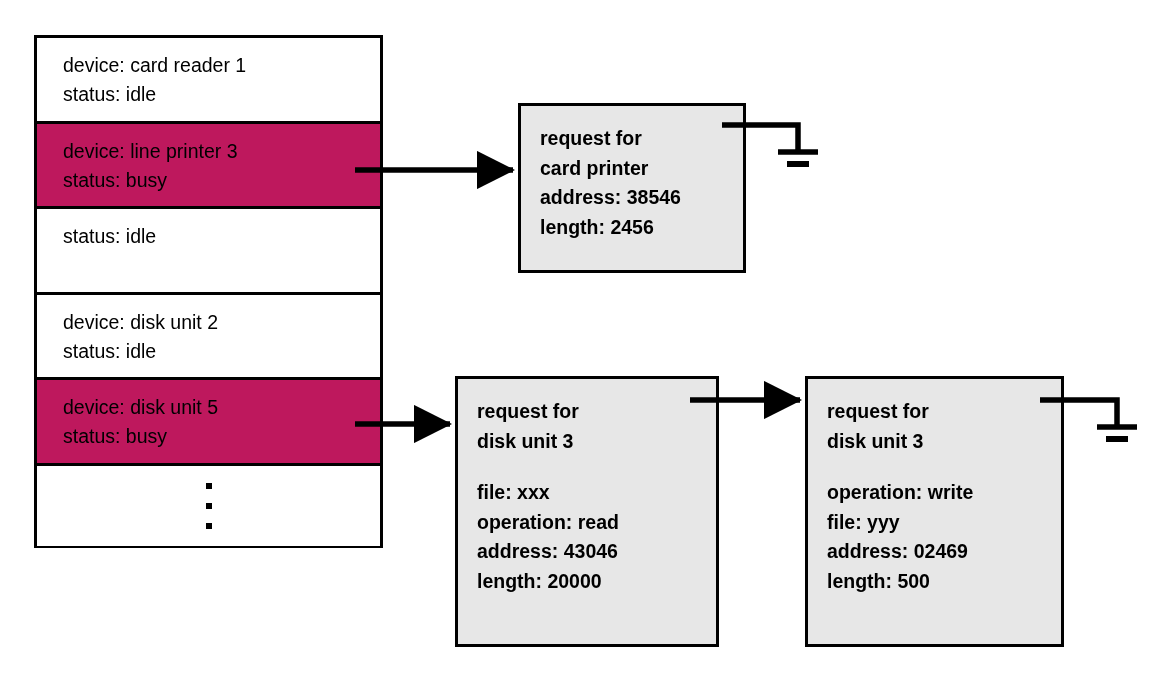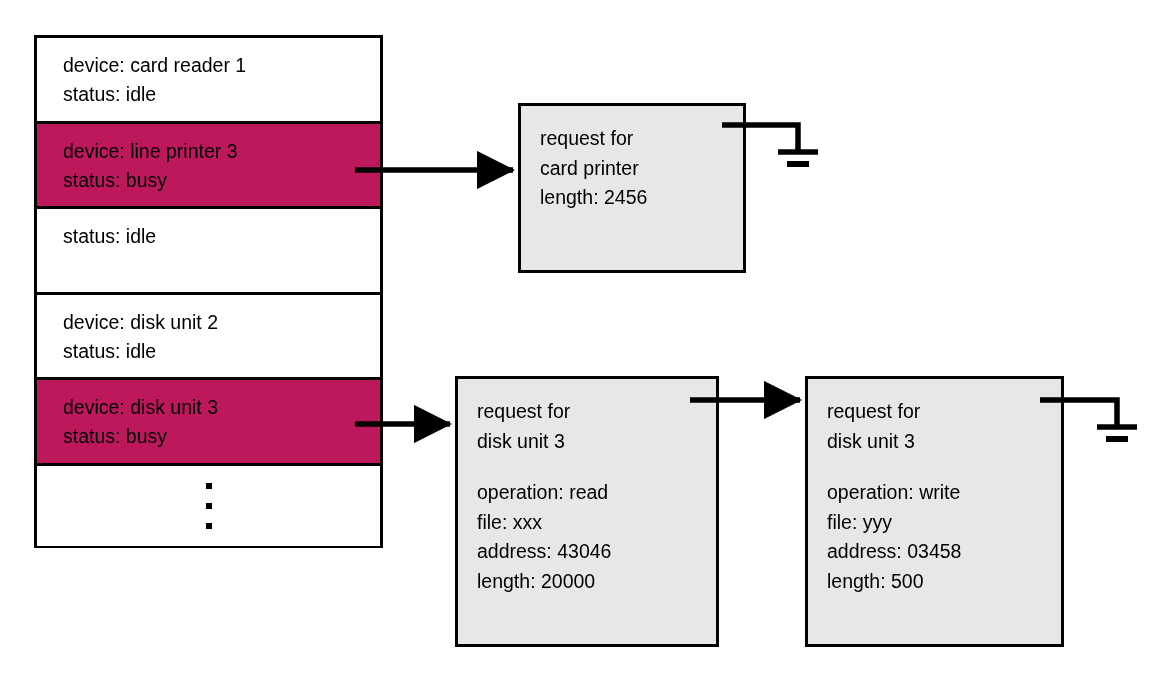--- a/index.html
+++ b/index.html
@@ -75,20 +75,21 @@
     margin: 7px 0;
   }
 
   
   .req-box {
     position: absolute;
     box-sizing: border-box;
     border: 3px solid #000000;
     background: #e7e7e7;
     padding: 18px 0 0 19px;
+    font-weight: bold;
   }
   .req-line {
     font-size: 19.5px;
     line-height: 29.5px;
     white-space: nowrap;
   }
   .req-gap {
     height: 22px;
   }
 
@@ -140,57 +141,58 @@
     <div class="device-row">
       <div class="device-line">status: idle</div>
     </div>
 
     <div class="device-row">
       <div class="device-line">device: disk unit 2</div>
       <div class="device-line">status: idle</div>
     </div>
 
     <div class="device-row busy">
-      <div class="device-line">device: disk unit 3</div>
+      <div class="device-line">device: disk unit 5</div>
       <div class="device-line">status: busy</div>
     </div>
 
     <div class="device-row last">
       <div class="ellipsis-vert">
         <i></i>
           <i></i>
           <i></i>
       </div>
     </div>
 
   </div>
 
   <div class="req-box" id="req-printer">
     <div class="req-line">request for</div>
     <div class="req-line">card printer</div>
+    <div class="req-line">address: 38546</div>
     <div class="req-line">length: 2456</div>
   </div>
 
   <div class="req-box" id="req-disk-1">
     <div class="req-line">request for</div>
     <div class="req-line">disk unit 3</div>
     <div class="req-gap"></div>
+    <div class="req-line">file: xxx</div>
     <div class="req-line">operation: read</div>
-    <div class="req-line">file: xxx</div>
     <div class="req-line">address: 43046</div>
     <div class="req-line">length: 20000</div>
   </div>
 
   <div class="req-box" id="req-disk-2">
     <div class="req-line">request for</div>
     <div class="req-line">disk unit 3</div>
     <div class="req-gap"></div>
     <div class="req-line">operation: write</div>
     <div class="req-line">file: yyy</div>
-    <div class="req-line">address: 03458</div>
+    <div class="req-line">address: 02469</div>
     <div class="req-line">length: 500</div>
   </div>
 
   <svg id="wires" viewBox="0 0 1172 684">
     <defs>
       <marker id="arrowhead" markerWidth="7" markerHeight="7" refX="6.6" refY="3.5" orient="auto" markerUnits="strokeWidth">
         <path d="M0,0 L7,3.5 L0,7 z" fill="#000000"></path>
       </marker>
     </defs>
 

